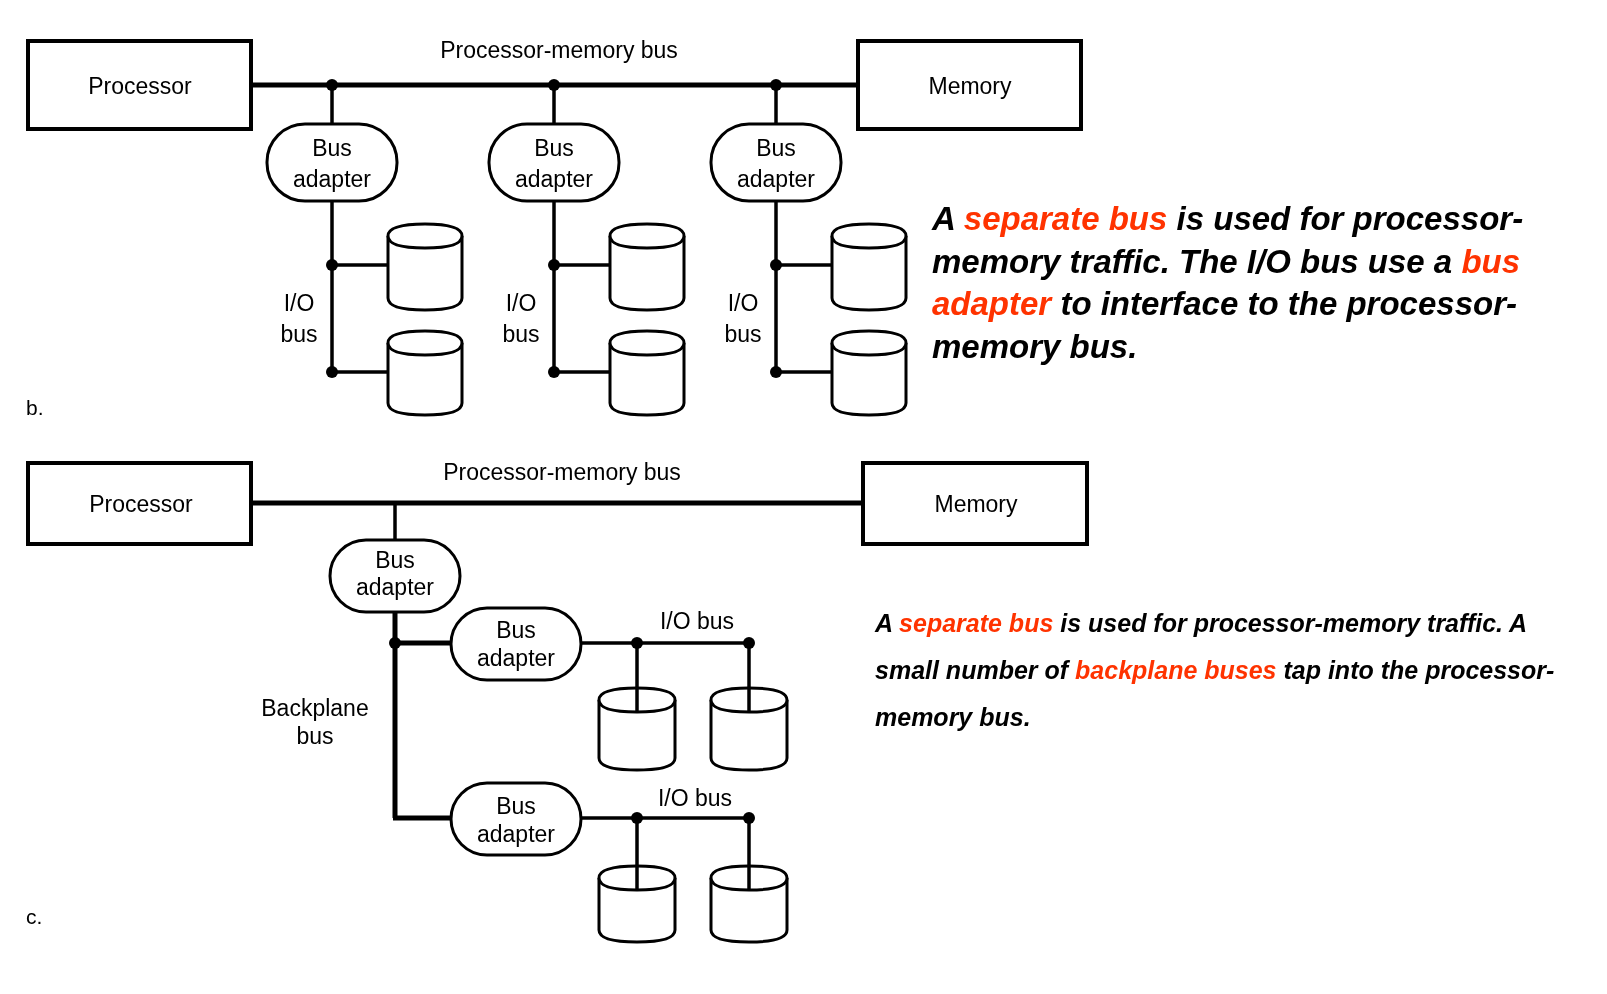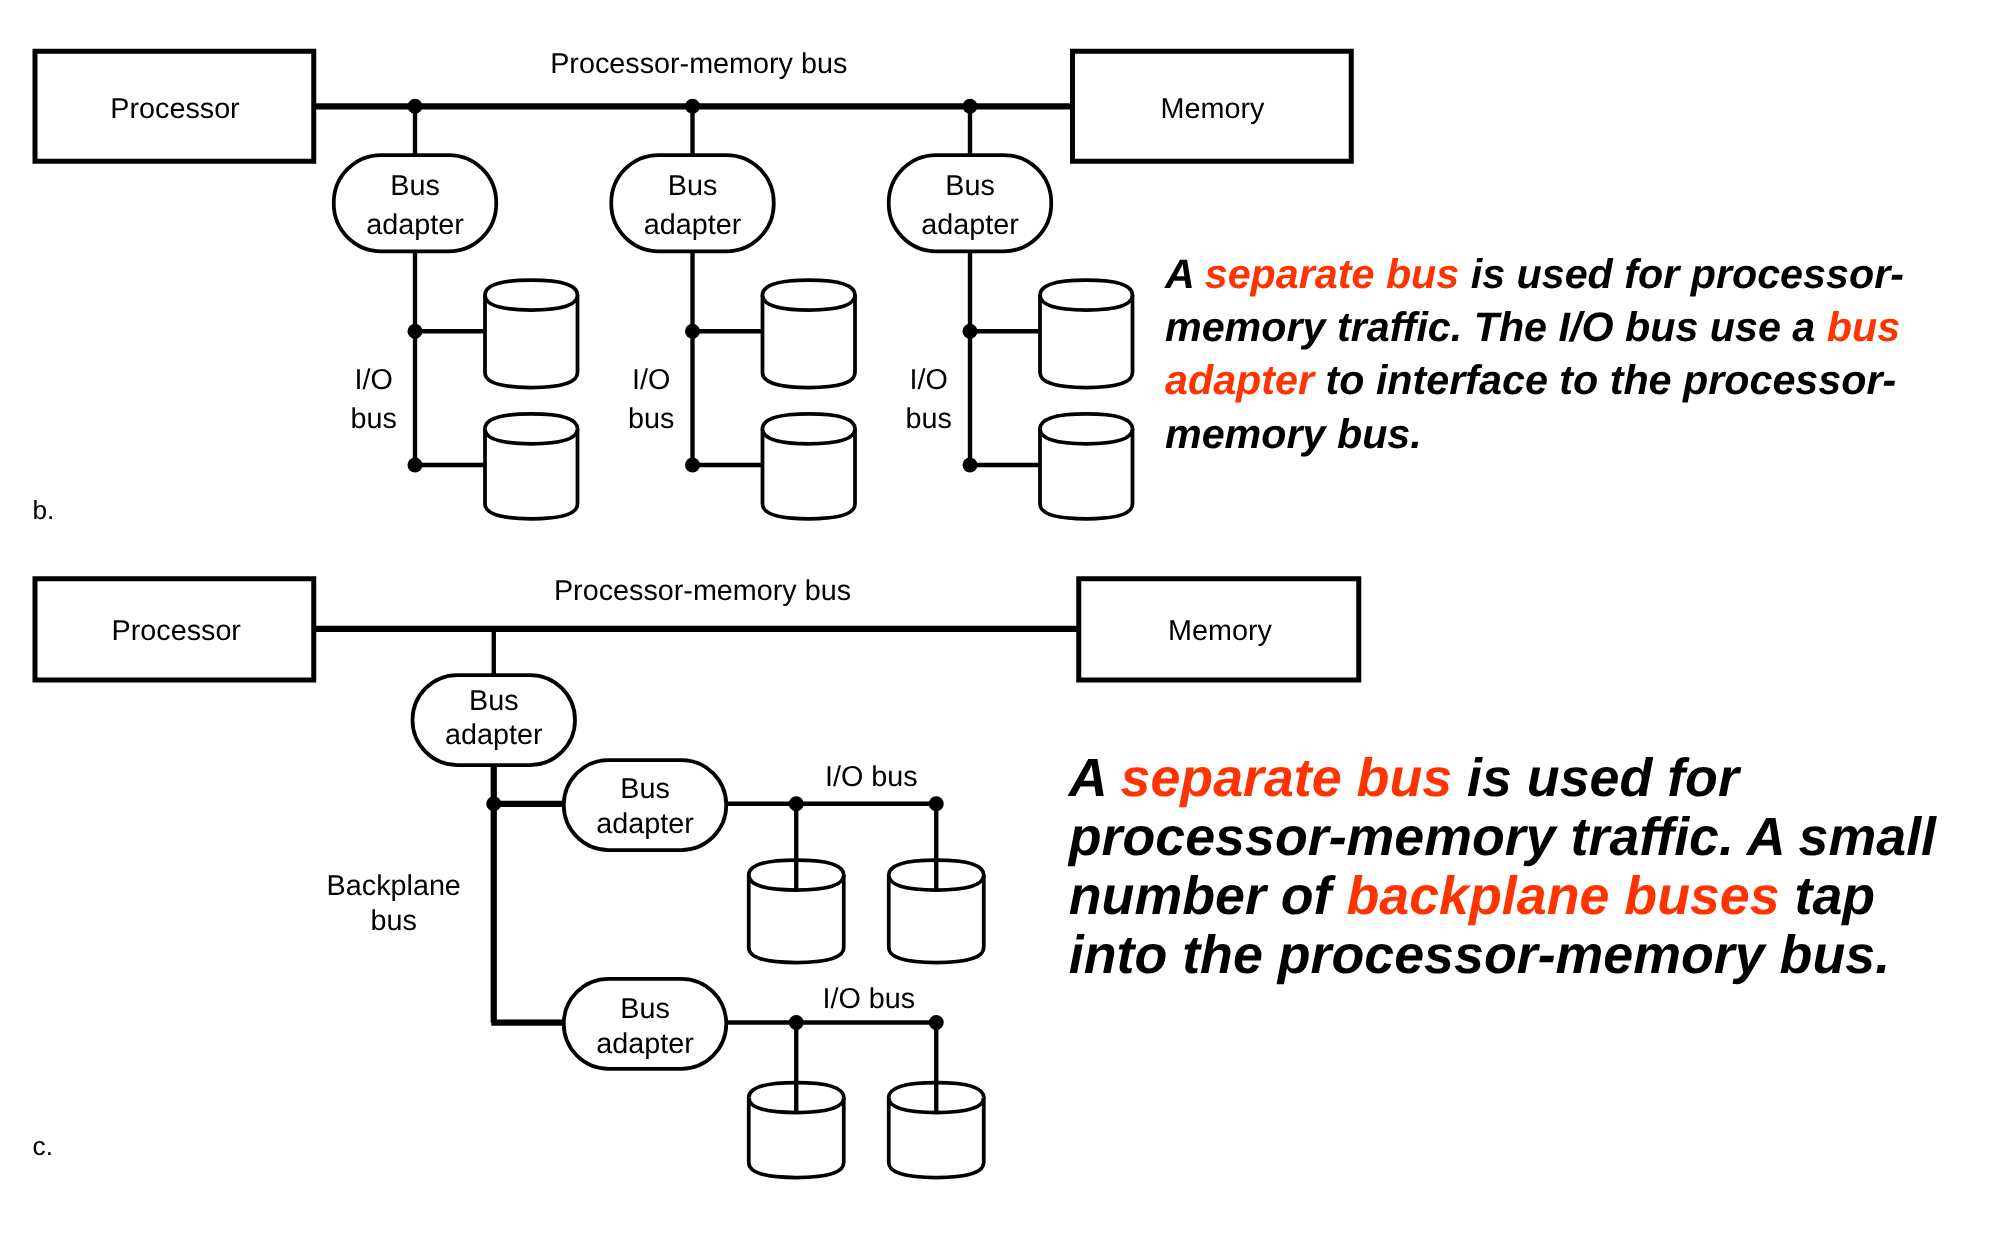--- a/index.html
+++ b/index.html
@@ -13,21 +13,21 @@
   .disk { fill: #fff; stroke: #000; stroke-width: 3; }
   .dot { fill: #000; }
   .lbl { font-size: 23px; }
   .caption {
     position: absolute;
     font-family: "Liberation Sans", sans-serif;
     font-weight: bold; font-style: italic; color: #000;
   }
   .caption .hl { color: #ff3300; }
   #cap-b { left: 932px; top: 150px; width: 620px; font-size: 33px; line-height: 42.5px; margin-top: 48px; }
-  #cap-c { left: 855px; top: 600px; width: 720px; font-size: 43px; line-height: 47px; }
+  #cap-c { left: 875px; top: 600px; width: 720px; font-size: 25px; line-height: 47px; }
 </style>
 </head>
 <body>
 
 <svg class="diagram" width="1607" height="994" viewBox="0 0 1607 994">
 
   <g>
     <rect class="box" x="28" y="41" width="223" height="88"></rect>
     <text class="lbl" x="140" y="94" text-anchor="middle">Processor</text>
 

